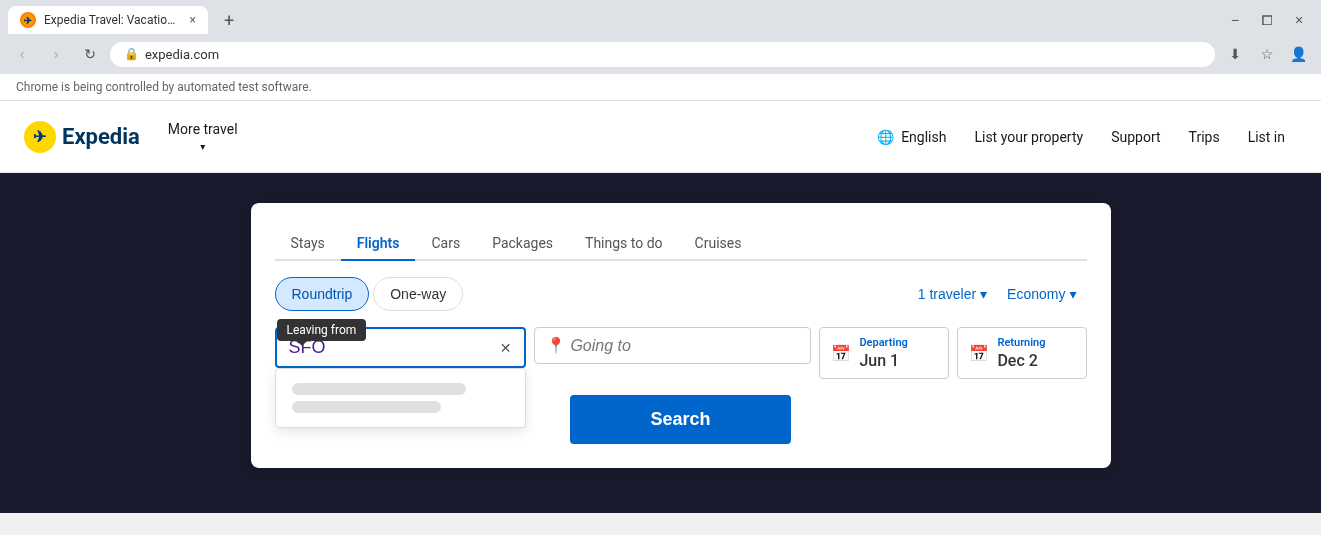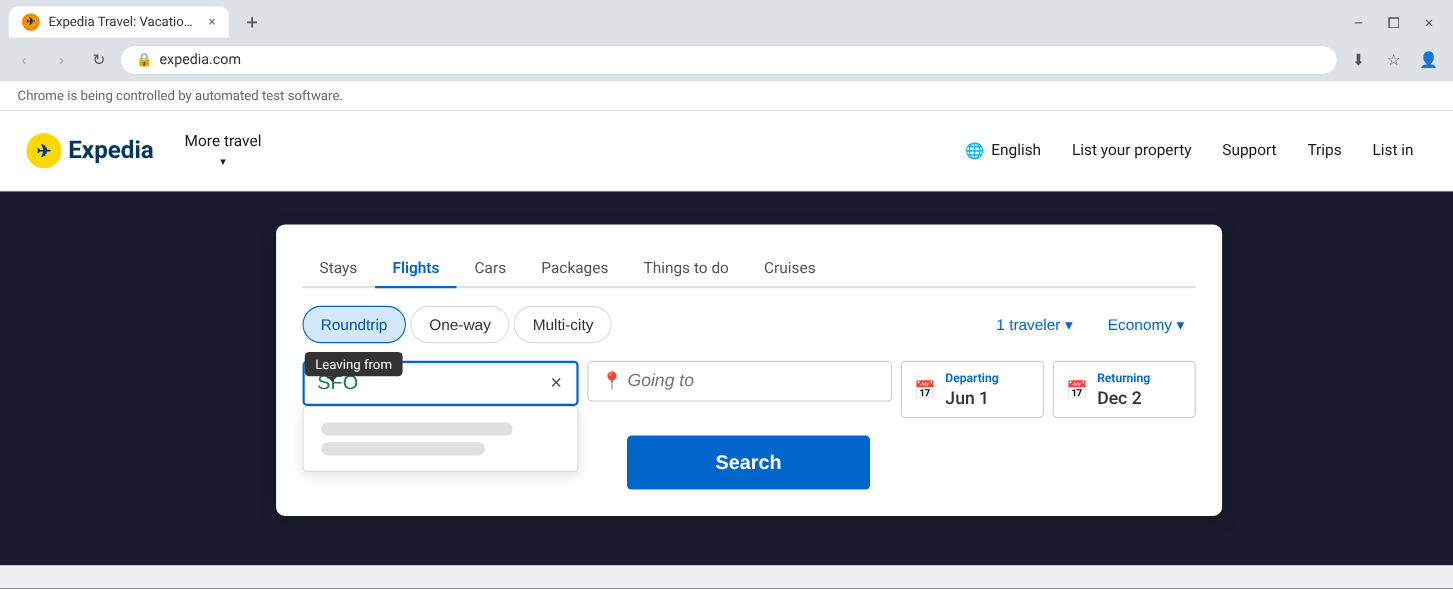--- a/index.html
+++ b/index.html
@@ -47,29 +47,29 @@
 
     
     .search-tabs { display: flex; gap: 0; margin-bottom: 16px; border-bottom: 2px solid #e0e0e0; }
     .tab-item { padding: 8px 16px; font-size: 14px; color: #555; cursor: pointer; border-bottom: 2px solid transparent; margin-bottom: -2px; }
     .tab-item.active { color: #0066cc; border-bottom: 2px solid #0066cc; font-weight: 600; }
 
     
     .trip-types { display: flex; align-items: center; margin-bottom: 16px; gap: 4px; }
     .trip-btn { padding: 8px 16px; border-radius: 20px; border: 1px solid #ddd; background: #fff; font-size: 14px; cursor: pointer; color: #333; }
     .trip-btn.active { background: #d4e8ff; border-color: #0066cc; color: #0055aa; }
-    .travelers-select { margin-left: auto; display: flex; align-items: center; gap: 12px; }
+    .travelers-select { margin-left: auto; display: flex; align-items: center; }
     .select-btn { padding: 6px 10px; background: transparent; border: none; font-size: 14px; color: #0066cc; cursor: pointer; display: flex; align-items: center; gap: 4px; }
 
     
     .search-fields { display: flex; gap: 8px; align-items: flex-start; }
     .field-leaving { flex: 1; position: relative; border: 2px solid #0066cc; border-radius: 4px; display: flex; align-items: center; padding: 8px 12px; background: #fff; }
     .field-going { flex: 1; border: 1px solid #ccc; border-radius: 4px; display: flex; align-items: center; padding: 8px 12px; background: #fff; }
     .field-date { border: 1px solid #ccc; border-radius: 4px; display: flex; align-items: center; padding: 8px 12px; background: #fff; min-width: 130px; cursor: pointer; }
-    .field-input { border: none; outline: none; font-size: 16px; color: #15803d; width: 100%; background: transparent; }
+    .field-input { border: none; outline: none; font-size: 16px; color: #4c1d95; width: 100%; background: transparent; }
     .field-clear { color: #555; cursor: pointer; font-size: 14px; margin-left: 4px; }
     .field-label { font-size: 11px; color: #0066cc; font-weight: 600; display: block; margin-bottom: 2px; }
     .field-value { font-size: 16px; color: #333; font-weight: 500; }
     .calendar-icon { color: #0066cc; margin-right: 8px; font-size: 16px; }
     .location-icon { color: #e85d26; margin-right: 4px; font-size: 16px; }
 
     
     .tooltip-box { position: absolute; top: -10px; left: 0; background: #333; color: #fff; font-size: 12px; padding: 4px 10px; border-radius: 4px; white-space: nowrap; z-index: 10; }
     .tooltip-box::after { content: ''; position: absolute; bottom: -5px; left: 20px; border-width: 5px 5px 0; border-style: solid; border-color: #333 transparent transparent; }
 
@@ -175,23 +175,20 @@
           <span>Cruises</span>
         </div>
       </div>
 
       <div class="trip-types">
         <button class="trip-btn active">
           <span>Roundtrip</span>
         </button>
         <button class="trip-btn">
           <span>One-way</span>
-        </button>
-        <button class="trip-btn">
-          <span>Multi-city</span>
         </button>
         <div class="travelers-select">
           <button class="select-btn">
             <span>1 traveler</span>
             <span>▾</span>
           </button>
           <button class="select-btn">
             <span>Economy</span>
             <span>▾</span>
           </button>

